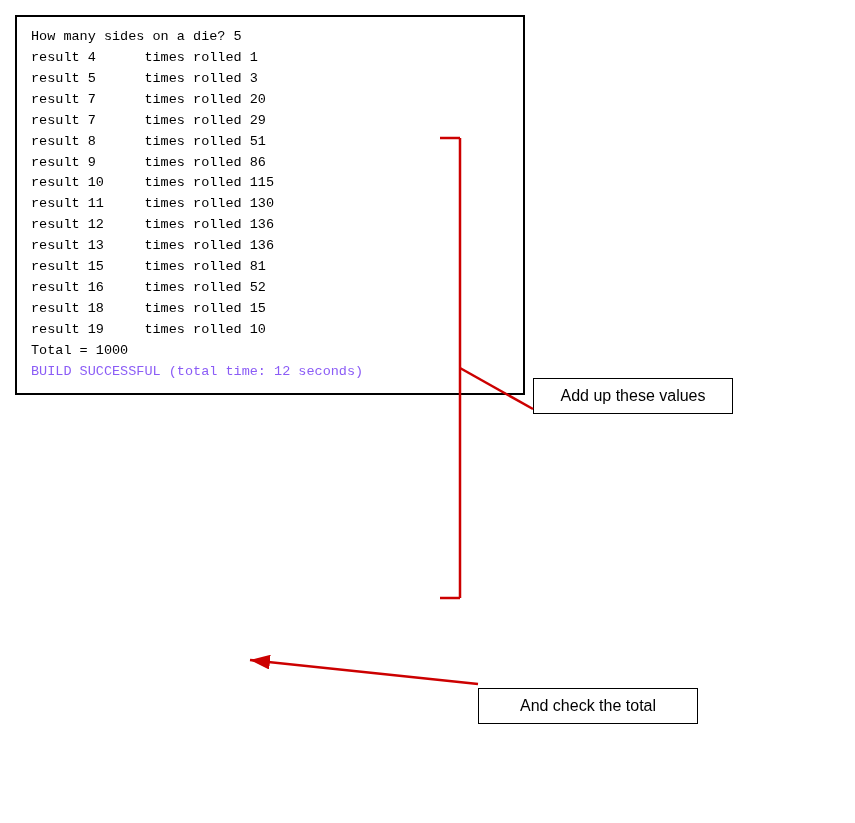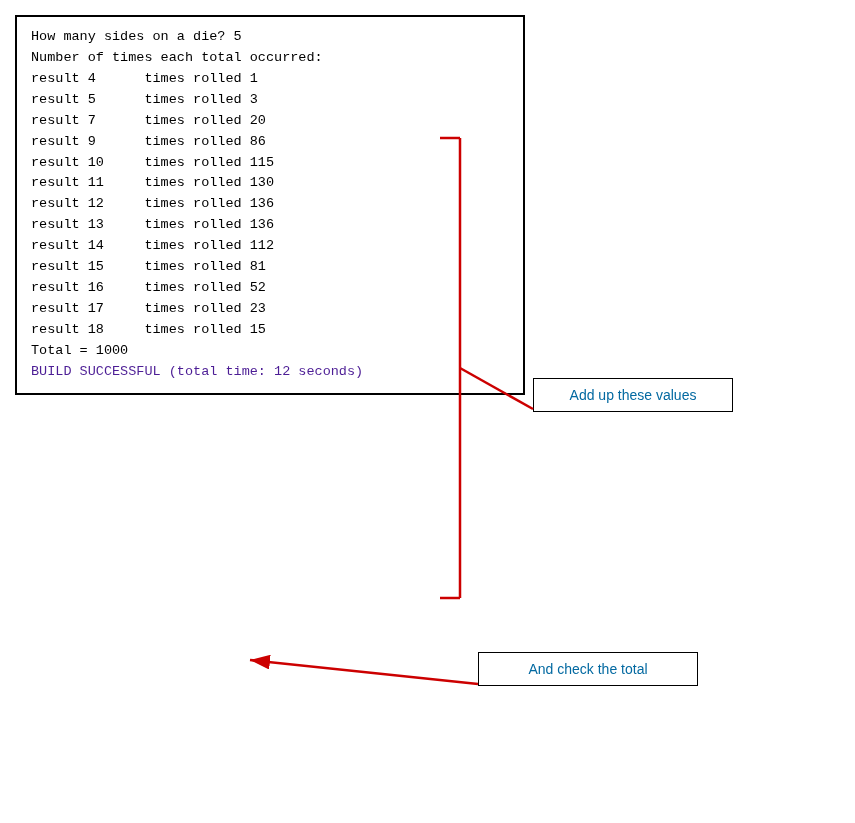--- a/index.html
+++ b/index.html
@@ -24,77 +24,77 @@
 
     .output-text {
       font-family: 'Courier New', Courier, monospace;
       font-size: 13.5px;
       line-height: 1.55;
       color: #000;
       white-space: pre;
     }
 
     .output-text .success {
-      color: #4c1d95;
+      color: #8b5cf6;
     }
 
     
     .annotation-box {
       position: absolute;
       background: #fff;
       border: 1.5px solid #000;
       padding: 8px 12px;
       font-family: Arial, sans-serif;
-      font-size: 14px;
-      color: #0369a1;
+      font-size: 16px;
+      color: #000000;
     }
 
     #annotation-add {
       top: 378px;
       left: 533px;
       width: 200px;
       text-align: center;
     }
 
     #annotation-check {
-      top: 652px;
+      top: 688px;
       left: 478px;
       width: 220px;
       text-align: center;
     }
 
     
     #svg-overlay {
       position: absolute;
       top: 0;
       left: 0;
       width: 855px;
       height: 823px;
       pointer-events: none;
     }
   </style>
 </head>
 <body>
 
 <div id="main-panel">
   <div class="output-text" id="output-content"><span>How many sides on a die? 5
-</span><span>Number of times each total occurred:
 </span><span>result 4      times rolled 1
 </span><span>result 5      times rolled 3
 </span><span>result 7      times rolled 20
+</span><span>result 7      times rolled 29
+</span><span>result 8      times rolled 51
 </span><span>result 9      times rolled 86
 </span><span>result 10     times rolled 115
 </span><span>result 11     times rolled 130
 </span><span>result 12     times rolled 136
 </span><span>result 13     times rolled 136
-</span><span>result 14     times rolled 112
 </span><span>result 15     times rolled 81
 </span><span>result 16     times rolled 52
-</span><span>result 17     times rolled 23
 </span><span>result 18     times rolled 15
+</span><span>result 19     times rolled 10
 </span><span>Total = 1000
 </span><span class="success">BUILD SUCCESSFUL (total time: 12 seconds)
 </span></div>
 </div>
 
 <div class="annotation-box" id="annotation-add">
   <span>Add up these values</span>
 </div>
 
 <div class="annotation-box" id="annotation-check">

